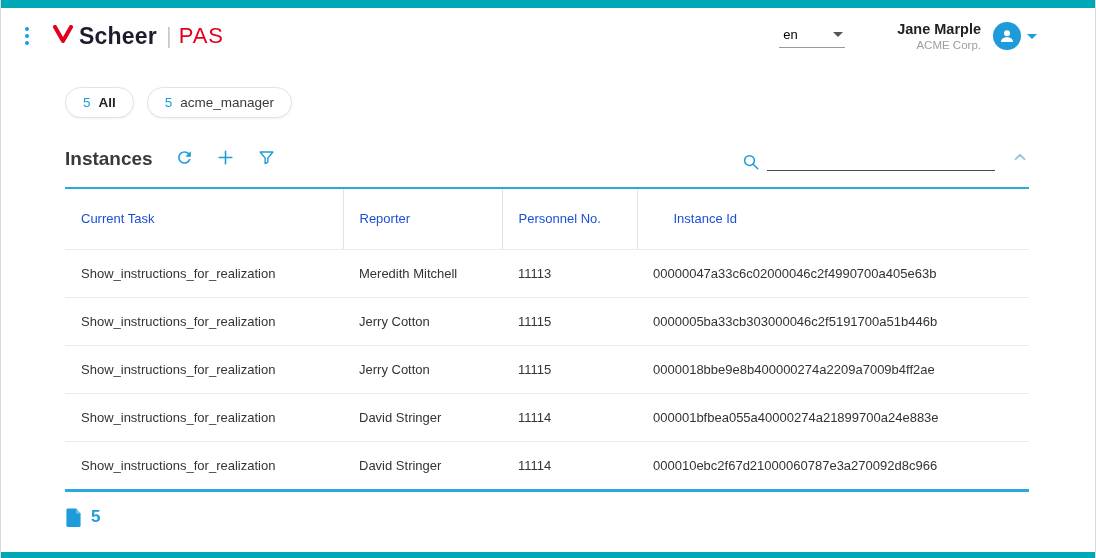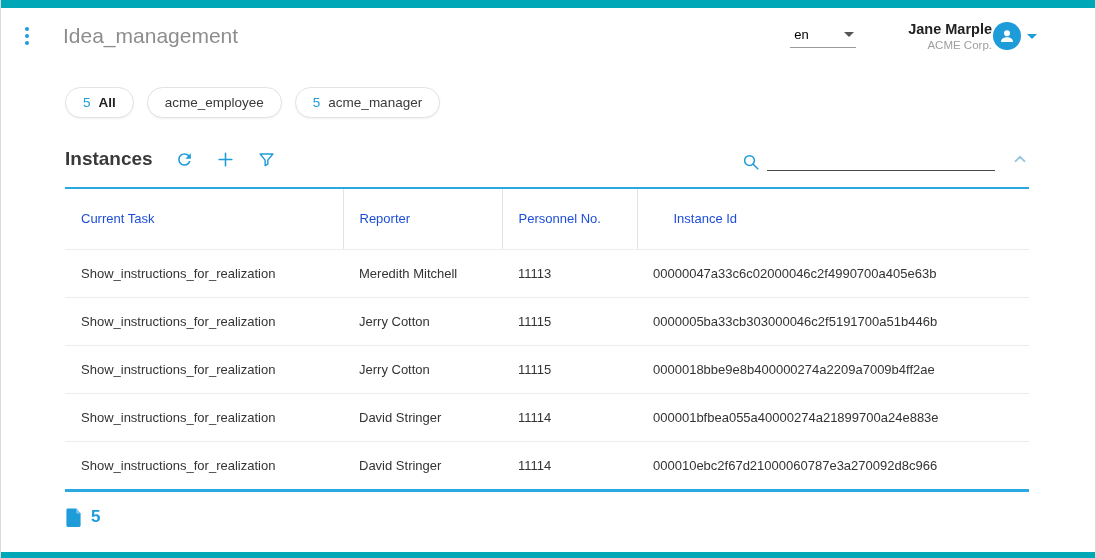--- a/index.html
+++ b/index.html
@@ -18,38 +18,38 @@
   .brand .mark{margin-right:6px;display:flex;}
   .brand .scheer{font-size:23px;font-weight:700;color:#1c1c2e;letter-spacing:.2px;}
   .brand .sep{color:#c9c9c9;font-size:22px;font-weight:300;margin:0 7px 0 9px;}
   .brand .pas{font-size:22px;color:#e2001a;letter-spacing:1px;}
   .app-title{margin-left:30px;font-size:21px;color:#8d8d8d;}
   .lang{margin-left:auto;margin-right:52px;display:flex;align-items:center;justify-content:space-between;
     width:60px;border-bottom:1px solid #9a9a9a;padding:2px 2px 5px 4px;cursor:pointer;}
   .lang span{font-size:13px;color:#000000;}
   .caret-down{width:0;height:0;border-left:5px solid transparent;border-right:5px solid transparent;
     border-top:5px solid #555;display:inline-block;}
-  .user-info{text-align:right;margin-right:1px;line-height:1.25;}
+  .user-info{text-align:right;margin-right:12px;line-height:1.25;}
   .user-name{font-size:14.5px;font-weight:700;color:#222;}
   .user-company{font-size:11.5px;color:#9e9e9e;}
   .avatar{width:28px;height:28px;border-radius:50%;background:#1e9cd9;display:flex;
     align-items:center;justify-content:center;cursor:pointer;margin-right:6px;}
   .caret-down.blue{border-top-color:#1e9cd9;cursor:pointer;}
 
   
   .chips{display:flex;gap:13px;margin:34px 0 0 64px;}
   .chip{display:flex;align-items:center;gap:8px;border:1px solid #e3e3e3;border-radius:17px;
     padding:7px 17px;font-size:13.5px;background:#fff;box-shadow:0 1px 2px rgba(0,0,0,.06);cursor:pointer;}
   .chip-count{color:#1e9cd9;}
   .chip-count:empty{display:none;}
   .chip-label{color:#3a3a3a;}
   .chip:first-child .chip-label{font-weight:700;color:#222;text-align:center;}
 
   
-  .toolbar{display:flex;align-items:center;margin:30px 66px 0 64px;}
+  .toolbar{display:flex;align-items:flex-start;margin:30px 66px 0 64px;}
   .toolbar h2{margin:0 22px 0 0;font-size:19px;font-weight:700;color:#3a3a3a;}
   .tool-icon{margin-right:22px;cursor:pointer;display:flex;align-items:center;}
   .search{margin-left:auto;display:flex;align-items:flex-end;}
   .search input{width:224px;border:none;border-bottom:1px solid #4a4a4a;outline:none;
     font-size:14px;padding:3px 2px;margin-left:7px;font-family:"Liberation Sans",sans-serif;}
   .collapse{margin-left:16px;cursor:pointer;display:flex;align-items:center;}
 
   
   table{border-collapse:collapse;table-layout:fixed;margin:16px 66px 0 64px;
     width:calc(100% - 130px);border-top:2px solid #29a9e0;border-bottom:3px solid #29a9e0;}
@@ -72,22 +72,31 @@
 <div class="page">
   <div class="strip top"></div>
 
   <header class="app-header">
     <div class="kebab">
         <i></i>
         <i></i>
         <i></i>
       </div>
 
-
-    <div class="app-title">Idea_management</div>
+    <div class="brand">
+      <span class="mark">
+        <svg width="20" height="22" viewBox="0 0 20 22">
+          <path d="M2 2 L10 16 L18 2" fill="none" stroke="#e2001a" stroke-width="4" stroke-linecap="round" stroke-linejoin="round"></path>
+        </svg>
+      </span>
+      <span class="scheer">Scheer</span>
+      <span class="sep">|</span>
+      <span class="pas">PAS</span>
+    </div>
+
 
     <div class="lang">
       <span>en</span>
       <span class="caret-down"></span>
     </div>
 
     <div class="user-info">
       <div class="user-name">Jane Marple</div>
       <div class="user-company">ACME Corp.</div>
     </div>
@@ -98,24 +107,20 @@
         <path d="M4 20c0-4 3.6-6.2 8-6.2s8 2.2 8 6.2z" fill="#fff"></path>
       </svg>
     </div>
     <span class="caret-down blue"></span>
   </header>
 
   <div class="chips">
     <div class="chip">
       <span class="chip-count">5</span>
       <span class="chip-label">All</span>
-    </div>
-    <div class="chip">
-
-      <span class="chip-label">acme_employee</span>
     </div>
     <div class="chip">
       <span class="chip-count">5</span>
       <span class="chip-label">acme_manager</span>
     </div>
   </div>
 
   <div class="toolbar">
     <h2>Instances</h2>
 

